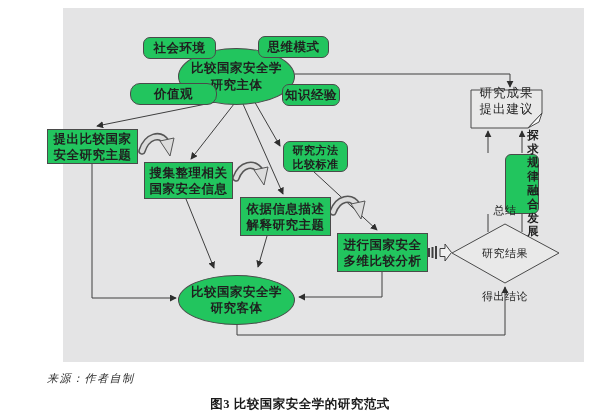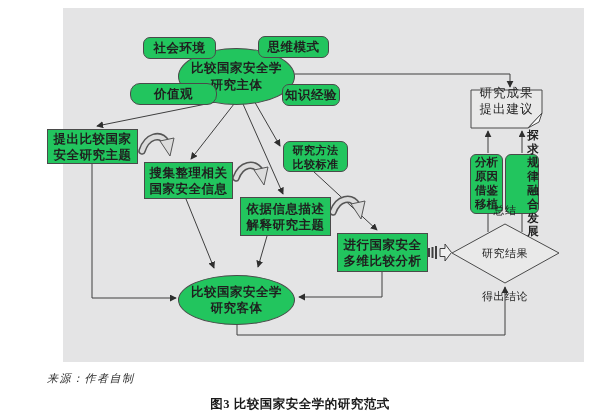--- a/index.html
+++ b/index.html
@@ -124,26 +124,20 @@
   </div>
   <div class="node" style="left:240px;top:197px;width:91px;height:39px;">
     <span>依据信息描述</span>
     <span>解释研究主题</span>
   </div>
   <div class="node" style="left:337px;top:233px;width:91px;height:39px;">
     <span>进行国家安全</span>
     <span>多维比较分析</span>
   </div>
 
-  <div class="node rbox vbox" style="left:470px;top:154px;width:33px;height:60px;">
-    <span>分析</span>
-    <span>原因</span>
-    <span>借鉴</span>
-    <span>移植</span>
-  </div>
   <div class="node rbox vbox" style="left:505px;top:154px;width:34px;height:60px;padding-left:22px;">
     <span>探求</span>
     <span>规律</span>
     <span>融合</span>
     <span>发展</span>
   </div>
 
   <div class="freetext doctext" style="left:471px;top:92px;width:71px;height:18px;">
     <span>研究成果</span>
     <span>提出建议</span>

